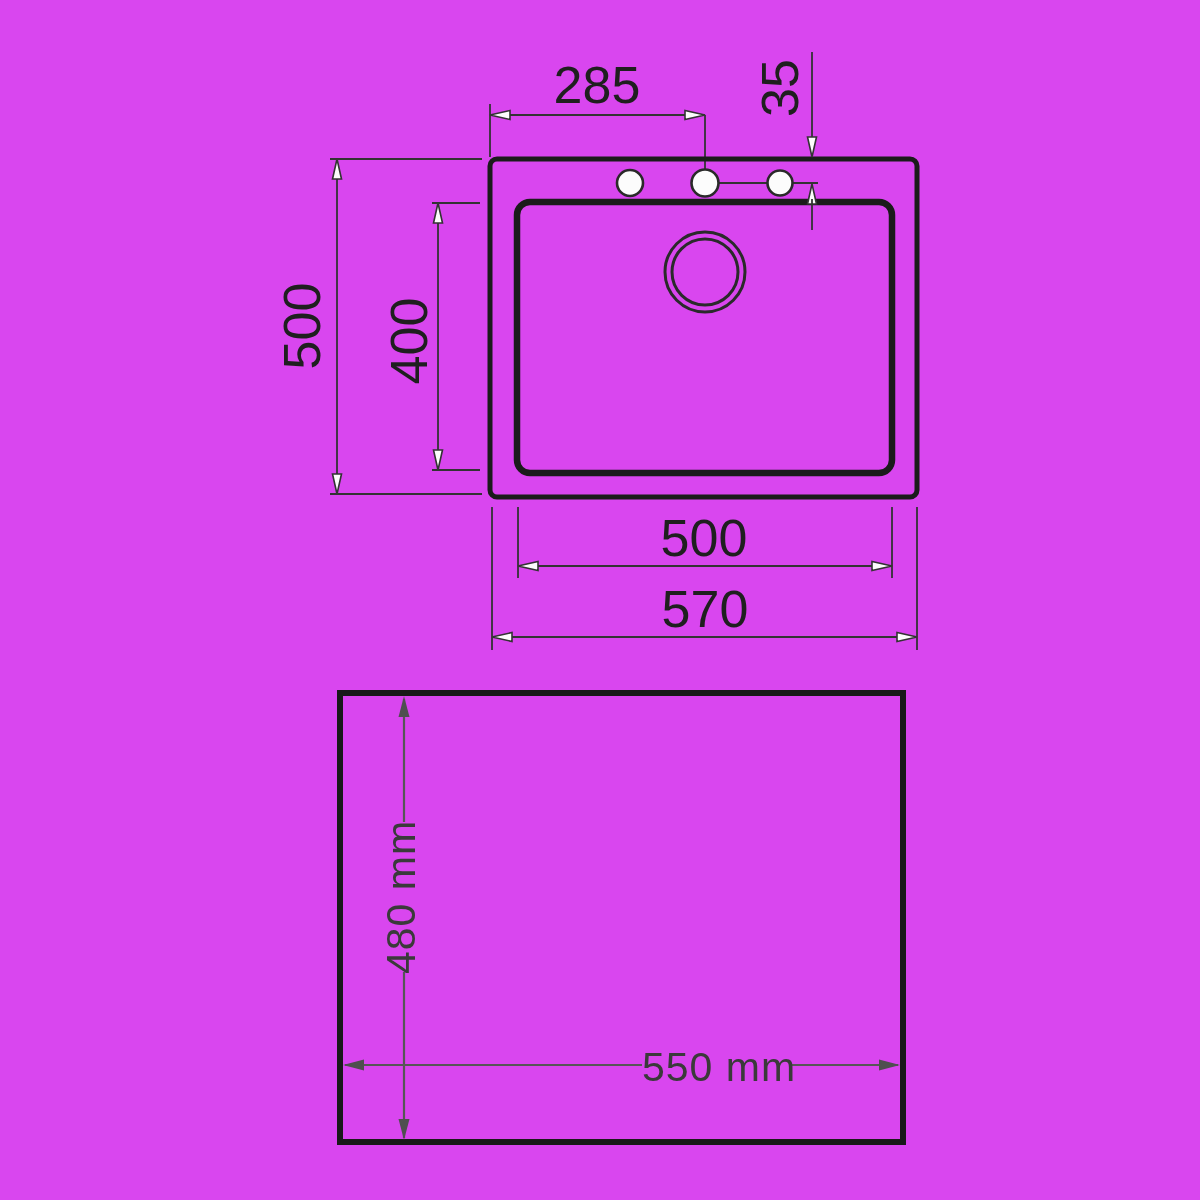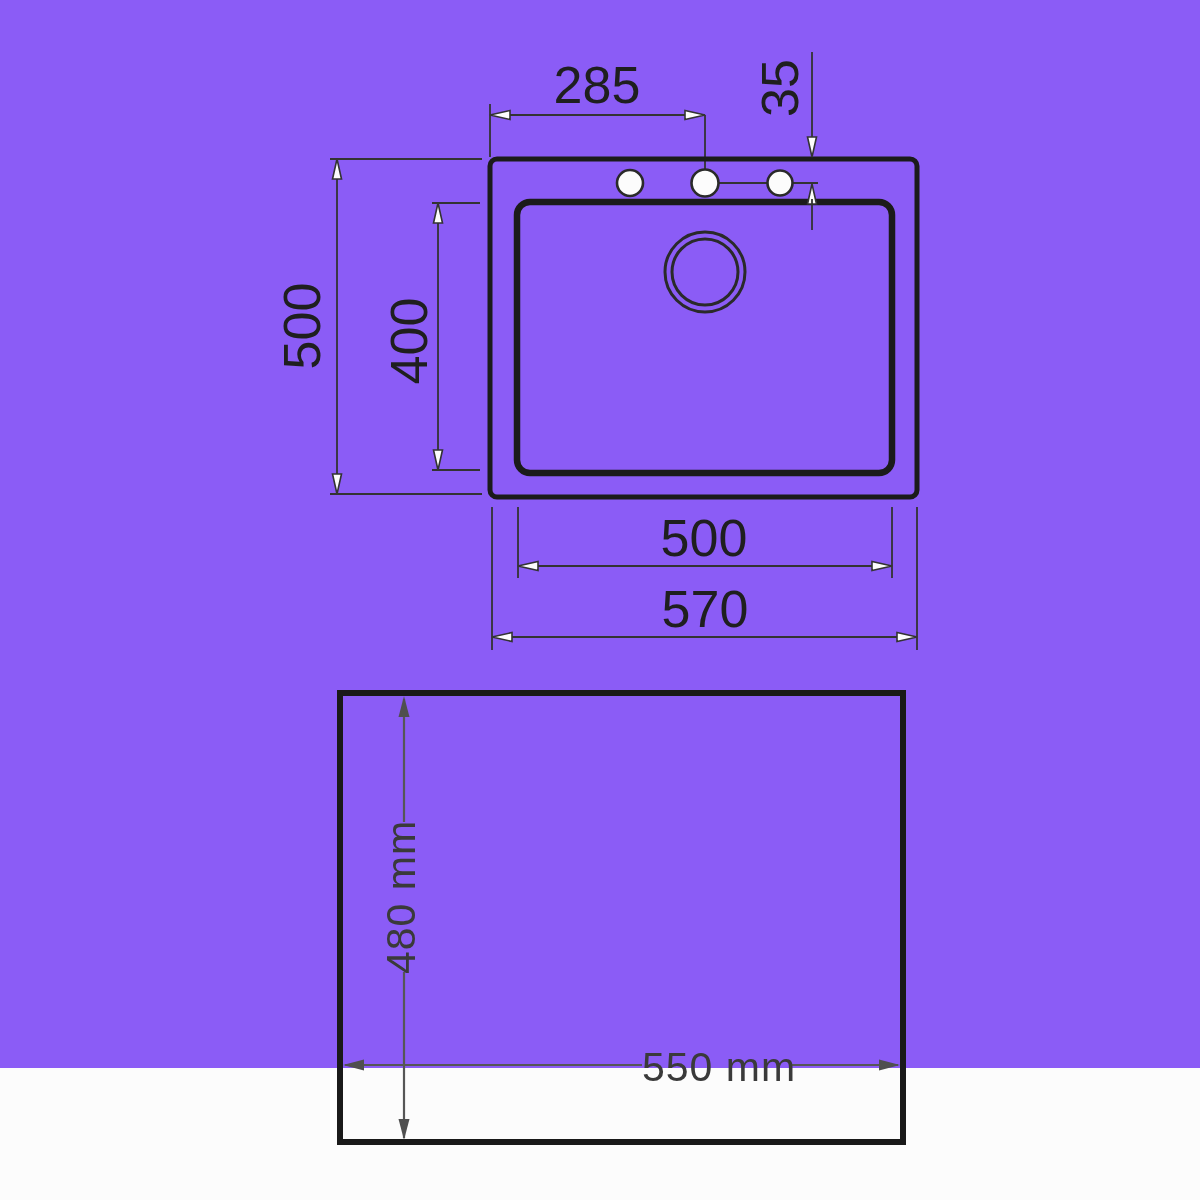--- a/index.html
+++ b/index.html
@@ -6,22 +6,22 @@
     margin: 0;
     padding: 0;
     background: #fcfcfc;
     width: 1200px;
     height: 1200px;
     overflow: hidden;
   }
   .stage {
     position: relative;
     width: 1200px;
-    height: 1068px;
-    background: #8b5cf6;
+    height: 1200px;
+    background: #d946ef;
   }
   svg { display: block; }
 
   
   .bold-line {
     fill: none;
     stroke: #1b1b1b;
     stroke-width: 5px;
   }
   .bowl-line {

